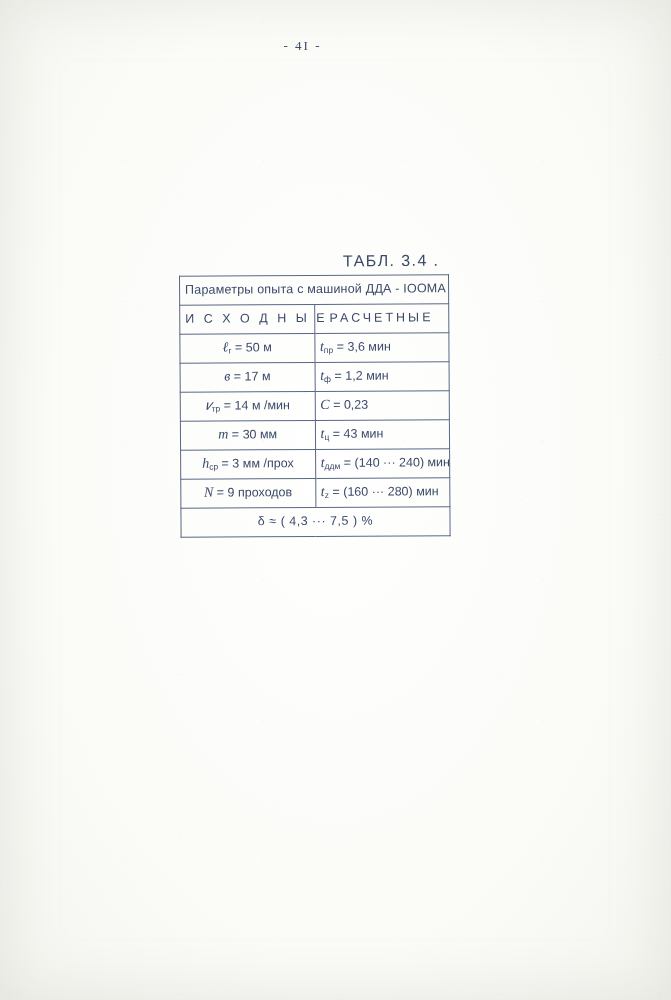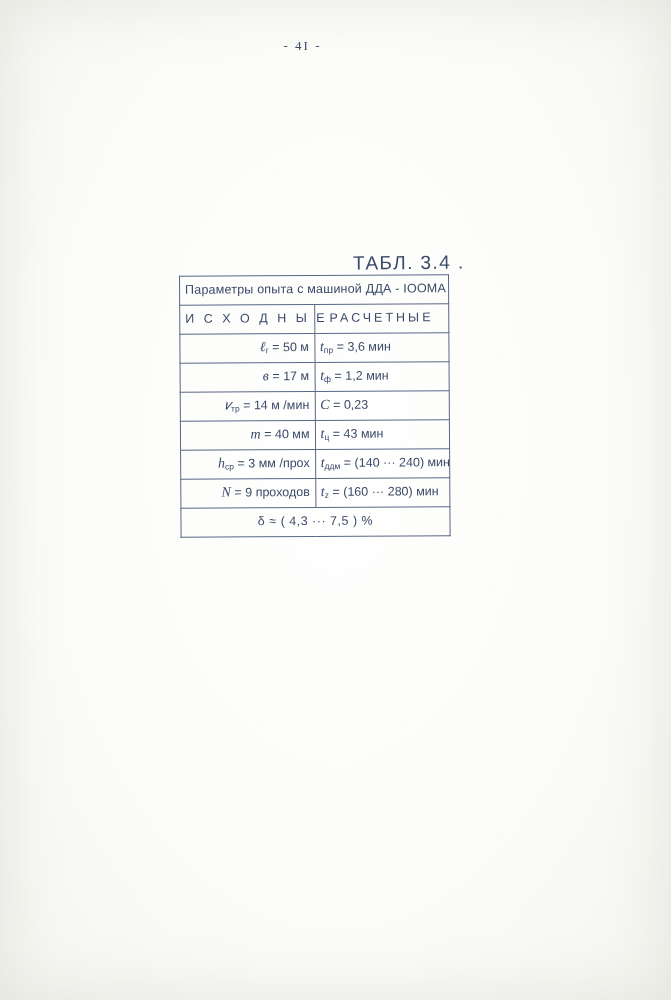--- a/index.html
+++ b/index.html
@@ -45,22 +45,22 @@
     font-size: 13px;
     letter-spacing: 2px;
     color: #3e4c6b;
     font-family: "Liberation Serif", serif;
   }
   .page-number span { margin-left: -90px; display: inline-block; }
 
   .table-caption {
     position: absolute;
     top: 252px;
-    left: 353px;
-    font-size: 19px;
+    left: 343px;
+    font-size: 16px;
     letter-spacing: 1.4px;
     color: #3b4a69;
     font-family: "Liberation Sans", sans-serif;
     transform: rotate(-0.5deg);
   }
 
   .table-wrap {
     position: absolute;
     left: 179px;
     top: 275px;
@@ -88,21 +88,21 @@
     font-size: 11.5px;
     letter-spacing: .2px;
     padding: 3px 2px;
   }
   td.head-cell {
     text-align: center;
     letter-spacing: 3px;
     font-size: 12px;
     padding: 4px 2px;
   }
-  td.col-left   { text-align: right; width: 135px; }
+  td.col-left   { text-align: center; width: 135px; }
   td.col-right  { text-align: left; width: 135px; }
   td.full-cell  { text-align: center; font-size: 13.5px; padding: 6px 2px; letter-spacing: .5px; }
 
   .sym { font-style: italic; font-family: "Liberation Serif", serif; font-size: 14px; }
   .sub { font-size: 8.5px; vertical-align: -2px; letter-spacing: 0; }
   .nowrap { white-space: nowrap; }
 
   
   .skew { transform: rotate(-0.35deg); transform-origin: 50% 0%; }
 
@@ -164,21 +164,21 @@
           </td>
           <td class="col-right">
             <span class="sym">C</span><span class="sub"></span>
             <span class="nowrap">= 0,23</span>
           </td>
         </tr>
 
         <tr>
           <td class="col-left">
             <span class="sym">m</span><span class="sub"></span>
-            <span class="nowrap">= 40 мм</span>
+            <span class="nowrap">= 30 мм</span>
           </td>
           <td class="col-right">
             <span class="sym">t</span><span class="sub">ц</span>
             <span class="nowrap">= 43 мин</span>
           </td>
         </tr>
 
         <tr>
           <td class="col-left">
             <span class="sym">h</span><span class="sub">ср</span>

